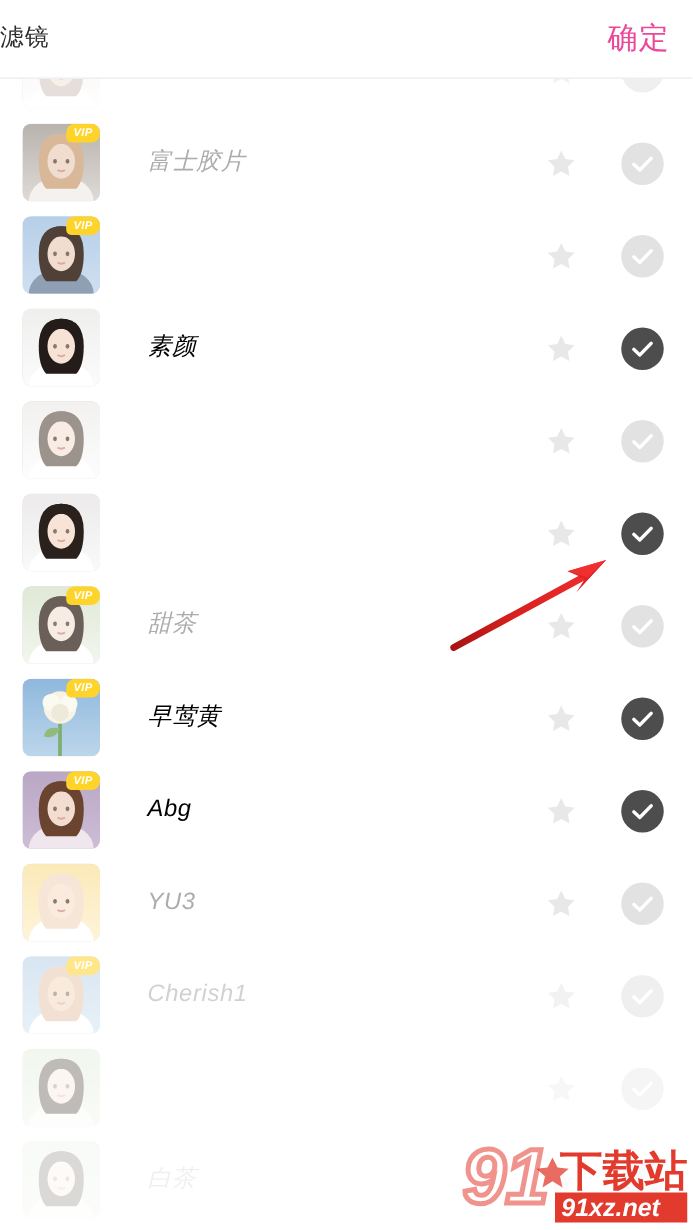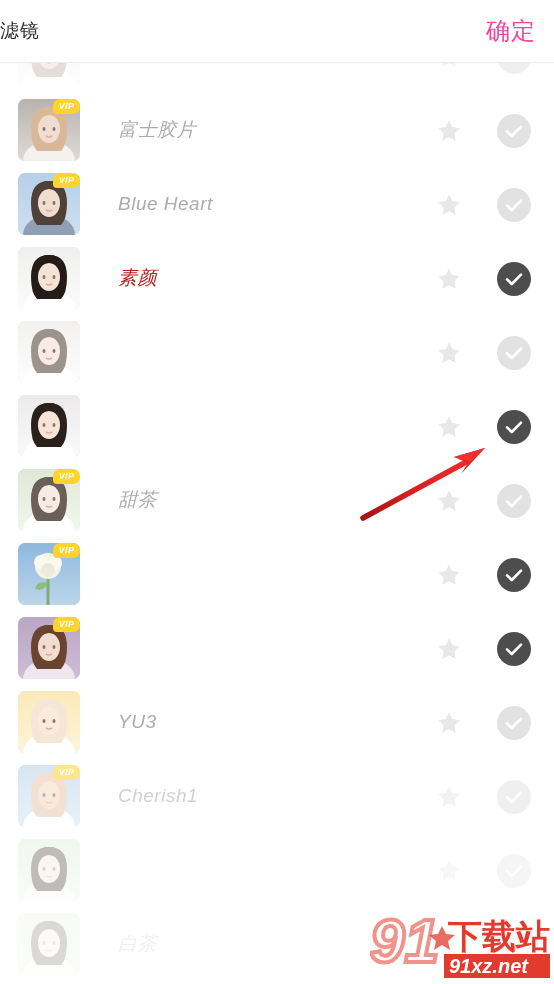--- a/index.html
+++ b/index.html
@@ -103,21 +103,21 @@
   .row-label {
     position: absolute;
     left: 118px;
     top: 0;
     height: 74px;
     line-height: 74px;
     font-size: 19px;
     letter-spacing: 0.5px;
     white-space: nowrap;
   }
-  .row-label.on  { color: #b91c1c; }
+  .row-label.on  { color: #000000; }
   .row-label.off { color: #acacac; }
 
   .star {
     position: absolute;
     left: 436px;
     top: 25px;
     width: 26px;
     height: 26px;
     cursor: pointer;
   }
@@ -249,21 +249,20 @@
             <ellipse cx="31" cy="62" rx="26" ry="20" fill="#8f9fb4"></ellipse>
             <path d="M13 30 q0 -22 18 -22 q18 0 18 22 q0 16 -6 22 l-24 0 q-6 -6 -6 -22z" fill="#4f4038"></path>
             <ellipse cx="31" cy="30" rx="11" ry="14" fill="#f0ddd0"></ellipse>
             <path d="M14 24 q3 -16 17 -16 q14 0 17 16 q-6 -8 -17 -8 q-11 0 -17 8z" fill="#4f4038"></path>
             <ellipse cx="26" cy="30" rx="1.5" ry="1.9" fill="#5a4a40" opacity="0.7"></ellipse>
             <ellipse cx="36" cy="30" rx="1.5" ry="1.9" fill="#5a4a40" opacity="0.7"></ellipse>
             <path d="M28 37 q3 2 6 0" stroke="#d99a92" stroke-width="1.6" fill="none" opacity="0.8"></path>
           </svg>
           <div class="vip-badge">VIP</div>
         </div>
-        <div class="row-label off">Blue Heart</div>
         <div class="star">
           <svg viewBox="0 0 26 26">
             <path d="M13 2.4 L16.3 9.1 L23.7 10.2 L18.4 15.4 L19.6 22.7 L13 19.2 L6.4 22.7 L7.6 15.4 L2.3 10.2 L9.7 9.1 Z" fill="#e8e8e8"></path>
           </svg>
         </div>
         <div class="check off">
           <svg viewBox="0 0 34 34">
             <path d="M10 17.4 L14.8 22 L24 12.6" stroke="#ffffff" stroke-width="2.6" fill="none" stroke-linecap="round" stroke-linejoin="round"></path>
           </svg>
         </div>
@@ -403,20 +402,21 @@
             <rect width="62" height="62" fill="url(#tg7)"></rect>
             <path d="M30 28 L30 62" stroke="#7fae6f" stroke-width="3" fill="none"></path>
             <path d="M30 40 q -11 -3 -13 6 q 9 3 13 -6z" fill="#8fbc7a"></path>
             <circle cx="30" cy="23" r="13" fill="#f6f3e4"></circle>
             <circle cx="23" cy="19" r="7" fill="#fbfaf0"></circle>
             <circle cx="37" cy="20" r="7" fill="#fbfaf0"></circle>
             <circle cx="30" cy="27" r="7" fill="#eeeadb"></circle>
           </svg>
           <div class="vip-badge">VIP</div>
         </div>
+        <div class="row-label on">早莺黄</div>
         <div class="star">
           <svg viewBox="0 0 26 26">
             <path d="M13 2.4 L16.3 9.1 L23.7 10.2 L18.4 15.4 L19.6 22.7 L13 19.2 L6.4 22.7 L7.6 15.4 L2.3 10.2 L9.7 9.1 Z" fill="#e8e8e8"></path>
           </svg>
         </div>
         <div class="check on">
           <svg viewBox="0 0 34 34">
             <path d="M10 17.4 L14.8 22 L24 12.6" stroke="#ffffff" stroke-width="2.6" fill="none" stroke-linecap="round" stroke-linejoin="round"></path>
           </svg>
         </div>
@@ -434,20 +434,21 @@
             <ellipse cx="31" cy="62" rx="26" ry="20" fill="#f0e6ee"></ellipse>
             <path d="M13 30 q0 -22 18 -22 q18 0 18 22 q0 16 -6 22 l-24 0 q-6 -6 -6 -22z" fill="#6b4430"></path>
             <ellipse cx="31" cy="30" rx="11" ry="14" fill="#f3ddd0"></ellipse>
             <path d="M14 24 q3 -16 17 -16 q14 0 17 16 q-6 -8 -17 -8 q-11 0 -17 8z" fill="#6b4430"></path>
             <ellipse cx="26" cy="30" rx="1.5" ry="1.9" fill="#5a4a40" opacity="0.7"></ellipse>
             <ellipse cx="36" cy="30" rx="1.5" ry="1.9" fill="#5a4a40" opacity="0.7"></ellipse>
             <path d="M28 37 q3 2 6 0" stroke="#d99a92" stroke-width="1.6" fill="none" opacity="0.8"></path>
           </svg>
           <div class="vip-badge">VIP</div>
         </div>
+        <div class="row-label on">Abg</div>
         <div class="star">
           <svg viewBox="0 0 26 26">
             <path d="M13 2.4 L16.3 9.1 L23.7 10.2 L18.4 15.4 L19.6 22.7 L13 19.2 L6.4 22.7 L7.6 15.4 L2.3 10.2 L9.7 9.1 Z" fill="#e8e8e8"></path>
           </svg>
         </div>
         <div class="check on">
           <svg viewBox="0 0 34 34">
             <path d="M10 17.4 L14.8 22 L24 12.6" stroke="#ffffff" stroke-width="2.6" fill="none" stroke-linecap="round" stroke-linejoin="round"></path>
           </svg>
         </div>

